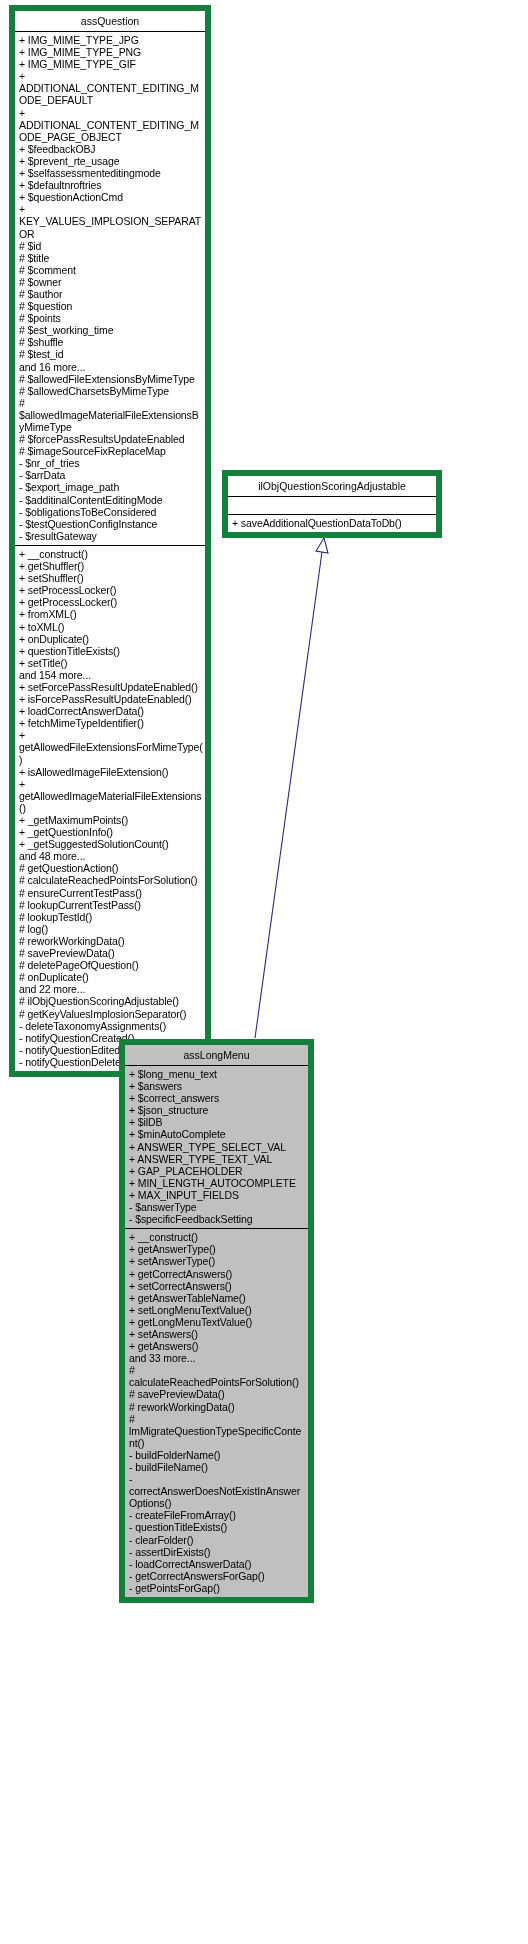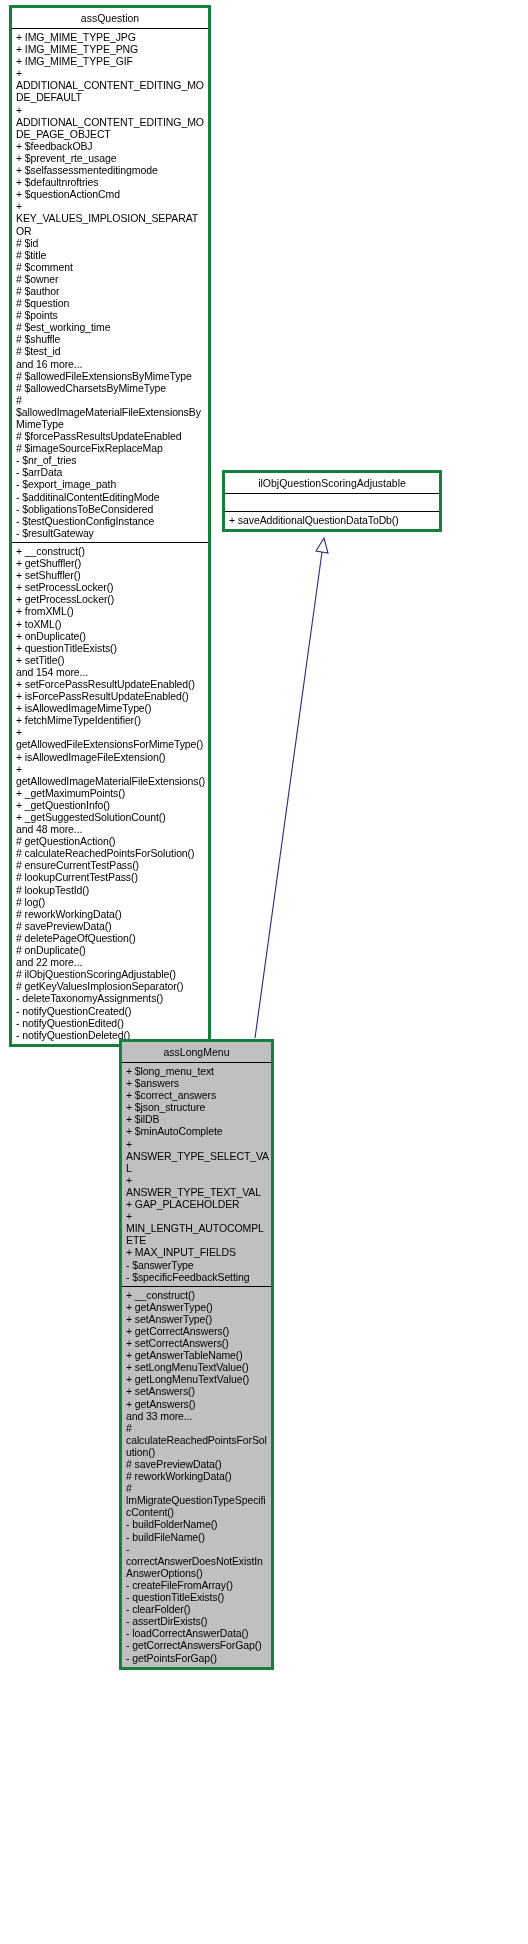--- a/index.html
+++ b/index.html
@@ -26,21 +26,21 @@
     left: 0;
     top: 0;
     width: 528px;
     height: 1944px;
     pointer-events: none;
   }
 
   .uml-class {
     position: absolute;
     box-sizing: border-box;
-    border: 3px solid #15803d;
+    border: 6px solid #15803d;
     background: #ffffff;
     font-size: 10.5px;
     line-height: 12.1px;
     color: #000000;
   }
   .uml-class.filled {
     background: #c0c0c0;
   }
 
   .uml-title {
@@ -80,21 +80,21 @@
     width: 202px;
   }
   #cls-interface {
     left: 222px;
     top: 470px;
     width: 220px;
   }
   #cls-asslongmenu {
     left: 119px;
     top: 1039px;
-    width: 155px;
+    width: 195px;
   }
 </style>
 </head>
 <body>
 
 <div id="diagram">
 
   <svg class="connectors" viewBox="0 0 528 1944" xmlns="http://www.w3.org/2000/svg">
 
     <g>
@@ -153,21 +153,21 @@
         <div class="member">+ setProcessLocker()</div>
         <div class="member">+ getProcessLocker()</div>
         <div class="member">+ fromXML()</div>
         <div class="member">+ toXML()</div>
         <div class="member">+ onDuplicate()</div>
         <div class="member">+ questionTitleExists()</div>
         <div class="member">+ setTitle()</div>
         <div class="member">and 154 more...</div>
         <div class="member">+ setForcePassResultUpdateEnabled()</div>
         <div class="member">+ isForcePassResultUpdateEnabled()</div>
-        <div class="member">+ isAllowedImageMimeType()</div>
+        <div class="member">+ loadCorrectAnswerData()</div>
         <div class="member">+ fetchMimeTypeIdentifier()</div>
         <div class="member">+ getAllowedFileExtensionsForMimeType()</div>
         <div class="member">+ isAllowedImageFileExtension()</div>
         <div class="member">+ getAllowedImageMaterialFileExtensions()</div>
         <div class="member">+ _getMaximumPoints()</div>
         <div class="member">+ _getQuestionInfo()</div>
         <div class="member">+ _getSuggestedSolutionCount()</div>
         <div class="member">and 48 more...</div>
         <div class="member"># getQuestionAction()</div>
         <div class="member"># calculateReachedPointsForSolution()</div>

